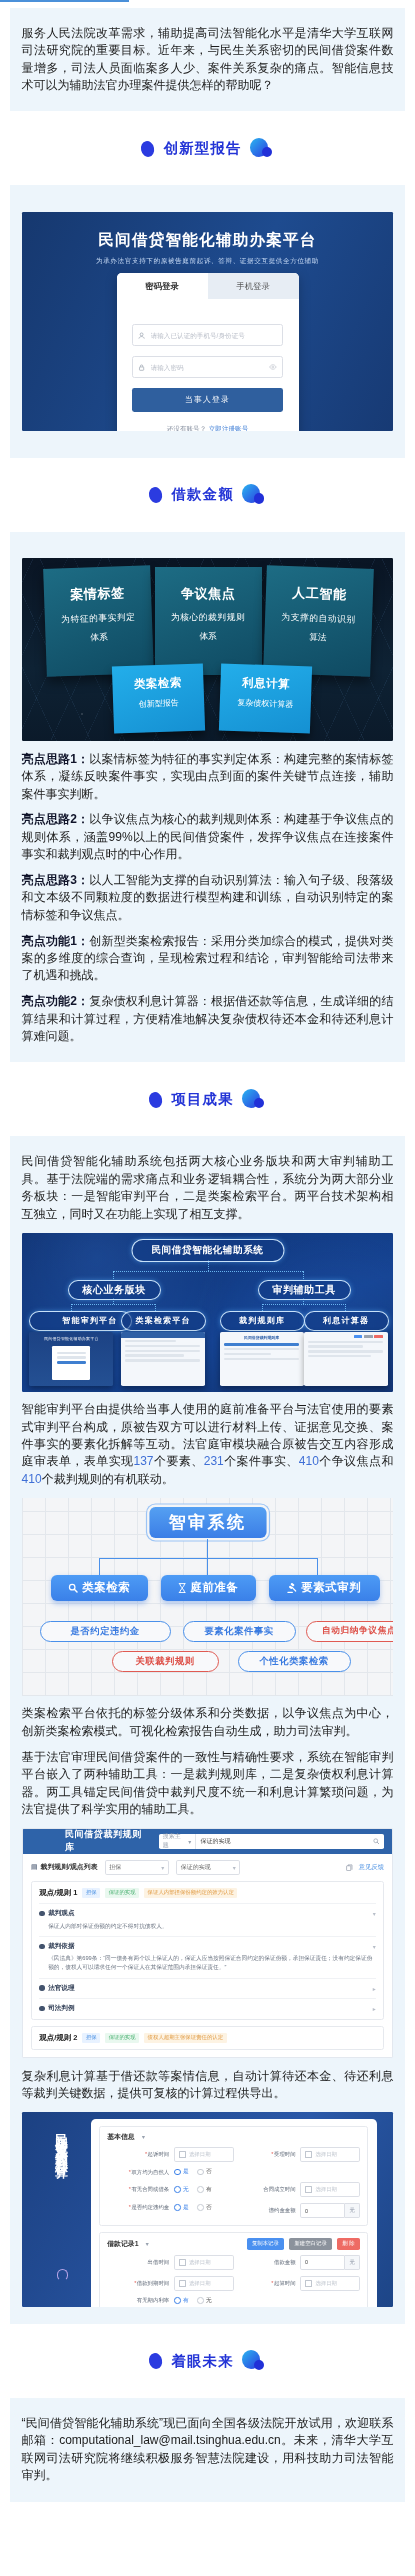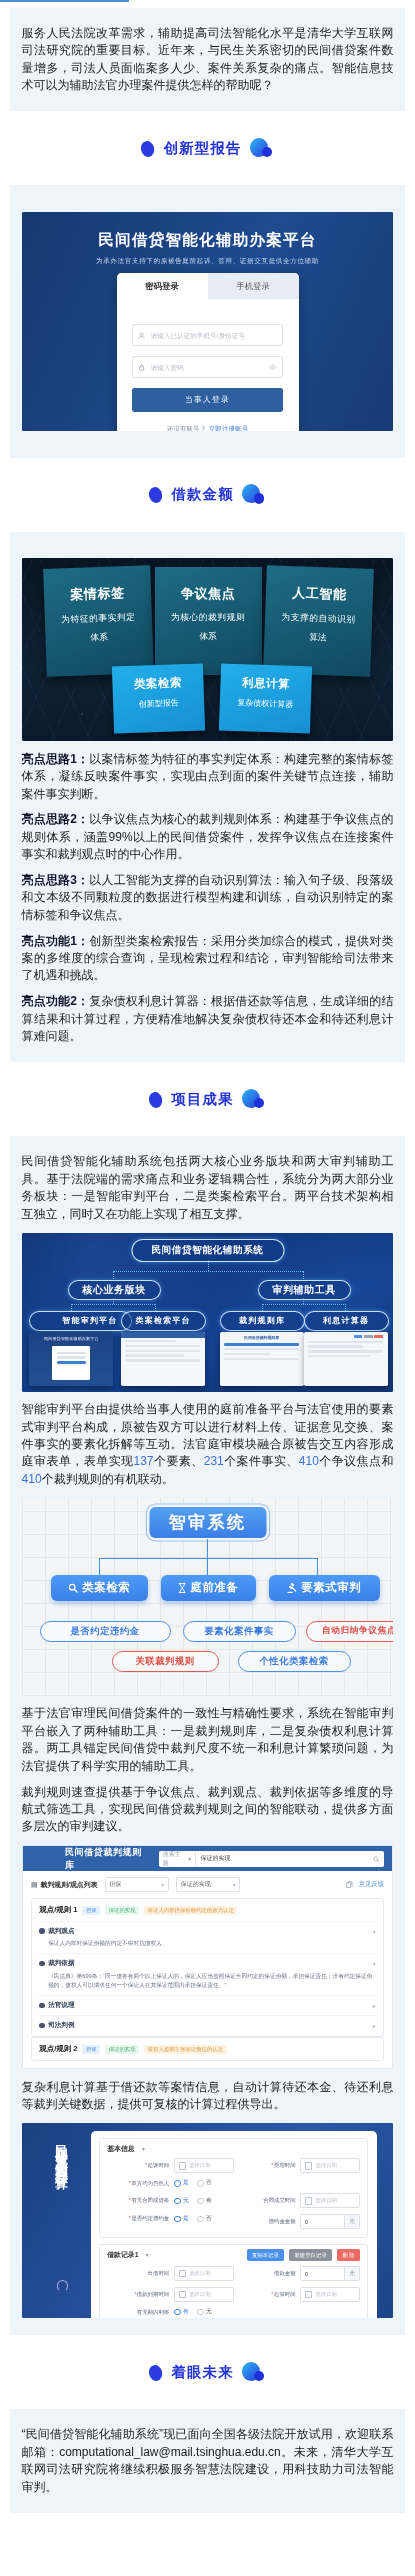--- a/index.html
+++ b/index.html
@@ -95,21 +95,21 @@
   .rules-head{height:25px;background:#2e63a9;display:flex;align-items:center;padding:0 8.4px;}
   .rules-head .ht{color:#fff;font-size:9px;font-weight:bold;letter-spacing:0.6px;margin-left:34px;}
   .rsel{display:flex;align-items:center;background:#fff;border-radius:1.8px 0 0 1.8px;height:15.6px;padding:0 3.6px;font-size:6px;color:#9aa3b0;margin-left:8.4px;border-right:0.6px solid #e3e6ea;}
   .rinput{display:flex;align-items:center;background:#fff;border-radius:0 1.8px 1.8px 0;height:15.6px;width:180px;padding:0 4.8px;font-size:6px;color:#444;justify-content:space-between;}
   .rules-body{padding:6px 8.4px 7.2px;}
   .rtools{display:flex;align-items:center;font-size:6.9px;color:#333;margin-bottom:6px;}
   .rtools .lt{font-weight:bold;}
   .dd{display:flex;align-items:center;justify-content:space-between;border:0.6px solid #dcdfe6;border-radius:1.8px;height:13px;width:55px;padding:0 3.6px;font-size:6px;color:#666;margin-left:7.2px;background:#fff;}
   .rtools .sp{flex:1;}
   .fb{color:#4a90e2;font-size:6.3px;display:flex;align-items:center;gap:2.4px;}
-  .rcard{border:0.6px solid #e6e9ee;border-radius:2.4px;padding:6px 7.2px;}
+  .rcard{border:0.6px solid #e6e9ee;border-radius:2.4px;padding:6px 7.2px;margin-bottom:6px;}
   .rcard .crow{display:flex;align-items:center;gap:4.8px;}
   .rcard .ct{font-size:7.5px;font-weight:bold;color:#222;}
   .tag{font-size:5.4px;border-radius:1.2px;padding:1.2px 3.6px;}
   .tag.blue{background:#e8f2ff;color:#4a90e2;}
   .tag.green{background:#e9f8ef;color:#4cb273;}
   .tag.orange{background:#fdf3e3;color:#e09a42;}
   .rsec{border-top:0.6px solid #f0f2f5;margin-top:5.4px;padding-top:4.8px;}
   .rsec .st{display:flex;align-items:center;font-size:6.6px;font-weight:bold;color:#2c3a52;}
   .rsec .st .bdot{width:5.4px;height:5.4px;border-radius:50%;background:#44546e;margin-right:3.6px;}
   .rsec .st .chev{margin-left:auto;color:#b8bec8;font-size:6px;}
@@ -363,22 +363,22 @@
       <span>要素式审判</span>
     </div>
 
     <div class="opill blue" style="left:18px;top:123px;width:129px;">是否约定违约金</div>
     <div class="opill blue" style="left:161px;top:123px;width:111px;">要素化案件事实</div>
     <div class="opill red" style="left:284px;top:123px;width:105px;font-size:8.7px;">自动归纳争议焦点</div>
     <div class="opill red" style="left:90px;top:153px;width:105px;">关联裁判规则</div>
     <div class="opill blue" style="left:216px;top:153px;width:111px;">个性化类案检索</div>
   </div>
 
+  <p class="para">类案检索平台依托的标签分级体系和分类数据，以争议焦点为中心，创新类案检索模式。可视化检索报告自动生成，助力司法审判。</p>
   <p class="para">基于法官审理民间借贷案件的一致性与精确性要求，系统在智能审判平台嵌入了两种辅助工具：一是裁判规则库，二是复杂债权利息计算器。两工具锚定民间借贷中裁判尺度不统一和利息计算繁琐问题，为法官提供了科学实用的辅助工具。</p>
-  <p class="para">裁判规则速查提供基于争议焦点、裁判观点、裁判依据等多维度的导航式筛选工具，实现民间借贷裁判规则之间的智能联动，提供多方面多层次的审判建议。</p>
 
   <div class="shot-rules">
     <div class="rules-head">
       <span class="ht">民间借贷裁判规则库</span>
       <span class="rsel"><span>搜索主题</span>&nbsp;▾</span>
       <span class="rinput">
         <span>保证的实现</span>
         <span>
             <svg width="6.6" height="6.6" viewBox="0 0 11 11">
               <circle cx="4.6" cy="4.6" r="3.2" fill="none" stroke="#9aa3b0" stroke-width="1.2"></circle>

